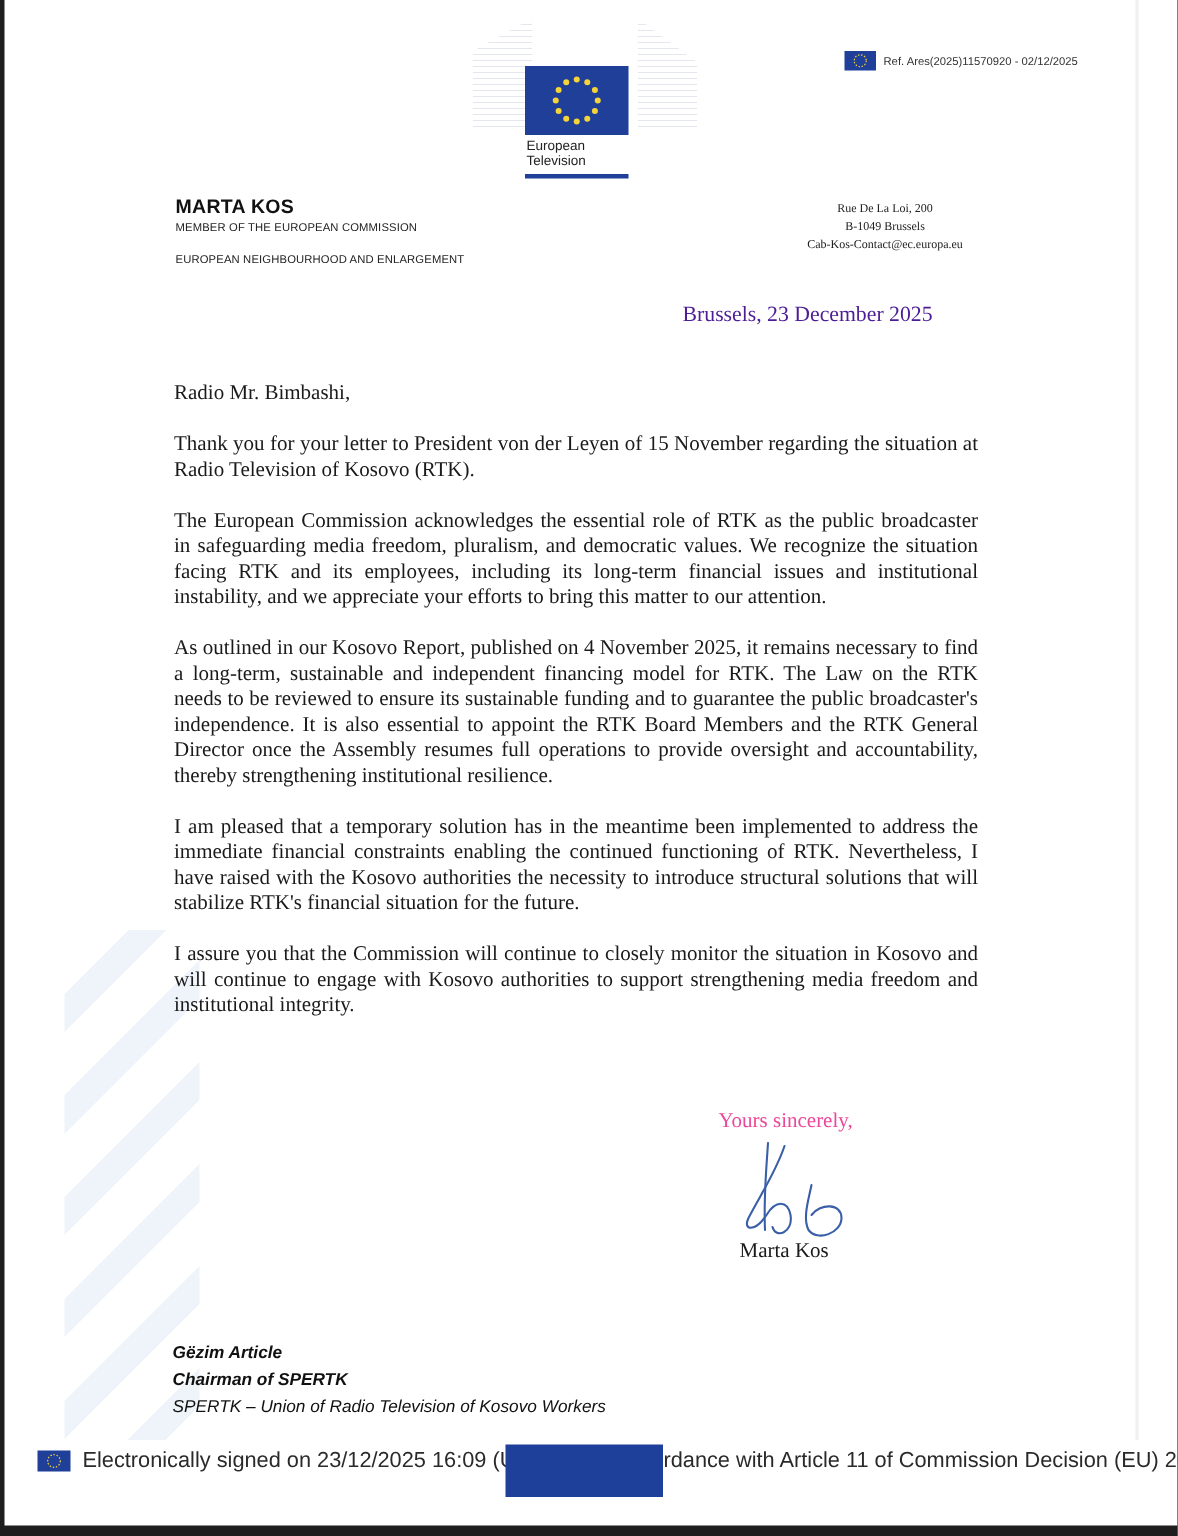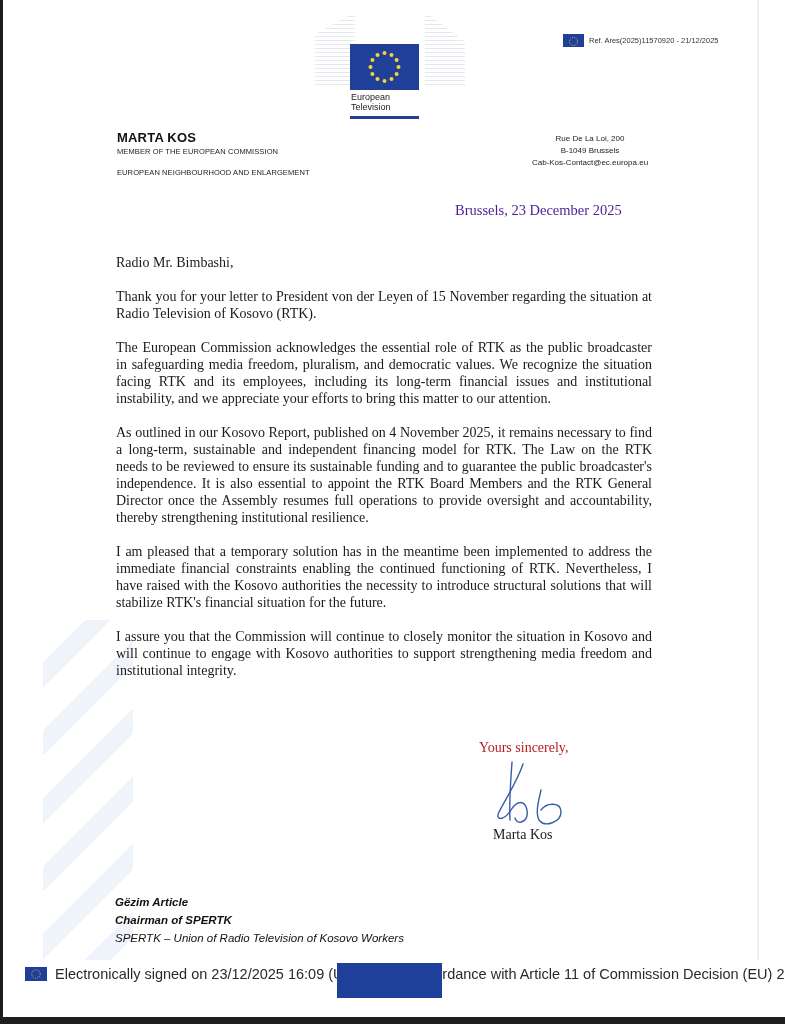--- a/index.html
+++ b/index.html
@@ -42,30 +42,30 @@
   .ares { position: absolute; left: 560px; top: 34px; display: flex; align-items: center; gap: 5px; }
   .ares .mini-flag { width: 21px; height: 13px; background: #1f3f99; position: relative; }
   .ares .text { font-family: "Liberation Sans", sans-serif; font-size: 7.5px; color: #333; }
 
   
   .sender { position: absolute; left: 114px; top: 130px; font-family: "Liberation Sans", sans-serif; }
   .sender .name { font-size: 13px; font-weight: bold; letter-spacing: 0.2px; color: #111; }
   .sender .line { font-size: 7.5px; color: #222; margin-top: 2px; letter-spacing: 0.1px; }
   .sender .line + .line { margin-top: 12px; }
 
-  .address { position: absolute; left: 520px; top: 133px; width: 134px; text-align: center; font-family: Liberation Sans, sans-serif; font-size: 8px; line-height: 12px; color: #222; }
+  .address { position: absolute; left: 520px; top: 133px; width: 134px; text-align: center; font-family: Liberation Serif, serif; font-size: 8px; line-height: 12px; color: #222; }
 
   .date { position: absolute; left: 452px; top: 202px; font-size: 14.5px; color: #4c1d95; }
 
   .body { position: absolute; left: 113px; top: 254px; width: 536px; font-size: 14px; line-height: 17px; color: #1a1a1a; }
   .body p { text-align: justify; }
   .salutation { margin-bottom: 17px; }
   .para { margin-bottom: 17px; }
 
-  .closing { position: absolute; left: 476px; top: 740px; font-size: 14px; color: #b91c1c; }
+  .closing { position: absolute; left: 476px; top: 740px; font-size: 14px; color: #ec4899; }
   .signature { position: absolute; left: 482px; top: 760px; width: 90px; height: 70px; }
   .signer { position: absolute; left: 490px; top: 827px; font-size: 14px; color: #1a1a1a; }
 
   .recipient { position: absolute; left: 112px; top: 893px; font-family: "Liberation Sans", sans-serif; font-style: italic; font-size: 11.5px; line-height: 18px; color: #111; }
   .recipient .bold { font-weight: bold; }
 
   .esign { position: absolute; left: 25px; top: 966px; display: flex; align-items: center; gap: 8px; width: 760px; }
   .esign .mini-flag { width: 22px; height: 14px; background: #1f3f99; position: relative; flex: none; }
   .esign .text { font-family: "Liberation Sans", sans-serif; font-size: 14.5px; color: #2a2a2a; white-space: nowrap; }
   .redact { position: absolute; left: 337px; top: 963px; width: 105px; height: 35px; background: #1e3f9a; }
@@ -104,21 +104,21 @@
     </div>
     <div class="underline"></div>
   </div>
 
   <div class="ares">
     <div class="mini-flag">
       <svg width="21" height="13" viewBox="0 0 21 13">
           <circle cx="10.5" cy="6.5" r="4" fill="none" stroke="#f5d33a" stroke-width="0.8" stroke-dasharray="1 1.1"></circle>
         </svg>
     </div>
-    <span class="text">Ref. Ares(2025)11570920 - 21/12/2025</span>
+    <span class="text">Ref. Ares(2025)11570920 - 02/12/2025</span>
   </div>
 
   <div class="sender">
     <div class="name">MARTA KOS</div>
     <div class="line">MEMBER OF THE EUROPEAN COMMISSION</div>
     <div class="line">EUROPEAN NEIGHBOURHOOD AND ENLARGEMENT</div>
   </div>
 
   <div class="address">
     <div>Rue De La Loi, 200</div>

